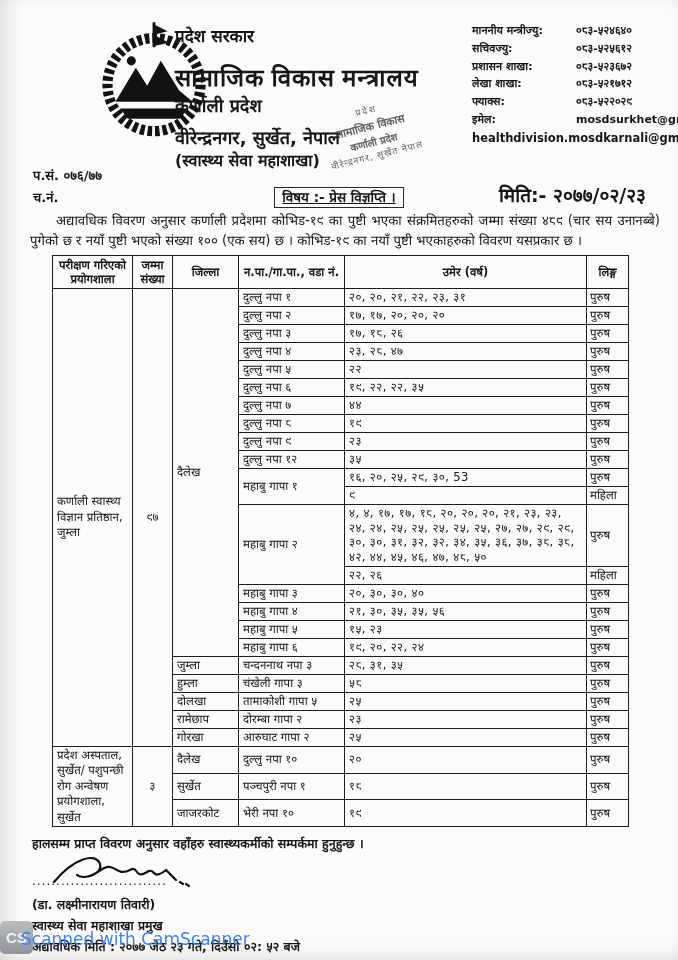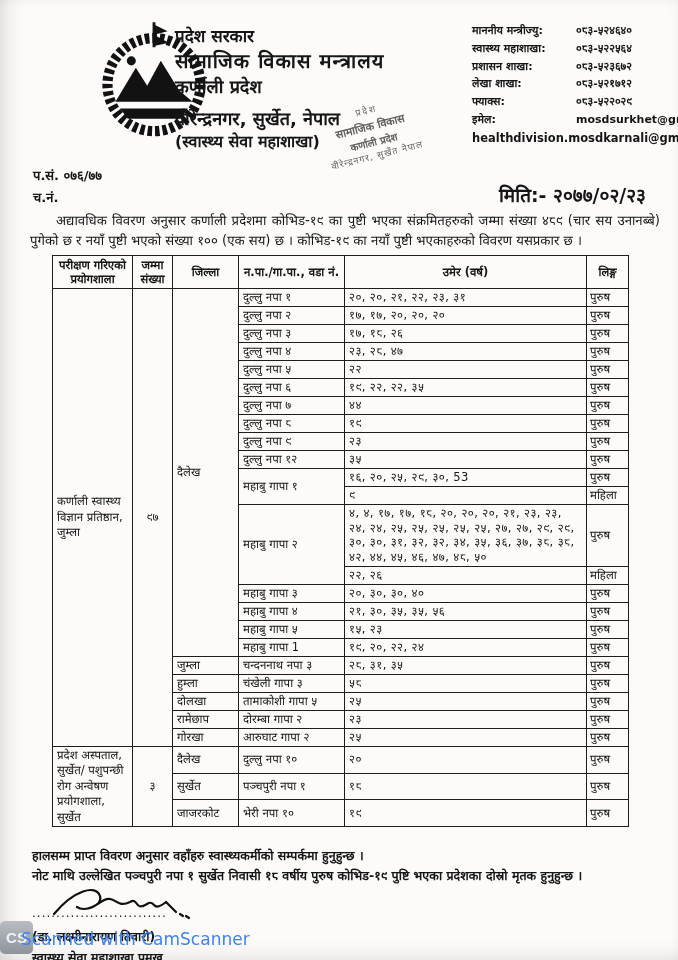--- a/index.html
+++ b/index.html
@@ -6,21 +6,21 @@
   .page{
     position:relative;width:678px;height:960px;margin:0 auto;
     background:#fcfbf9;overflow:hidden;color:#161616;
     font-family:"DejaVu Sans", sans-serif;
     box-shadow:inset 14px -10px 28px -18px rgba(0,0,0,.25), inset -6px 6px 18px -14px rgba(0,0,0,.15);
   }
   
   .emblem{position:absolute;left:84px;top:20px;width:140px;height:118px;}
   .head-center{position:absolute;left:175px;top:26px;width:340px;line-height:1.25;}
   .h-gov{font-size:17px;font-weight:bold;}
-  .h-ministry{font-size:20px;font-weight:bold;letter-spacing:1px;margin-top:2px;}
+  .h-ministry{font-size:24px;font-weight:bold;letter-spacing:1px;margin-top:16px;font-family:Liberation Serif, serif;}
   .h-province{font-size:18px;font-weight:bold;margin-top:2px;}
   .h-address{font-size:18px;font-weight:bold;margin-top:9px;}
   .h-division{font-size:16px;font-weight:bold;margin-top:2px;}
   .contacts{position:absolute;right:4px;top:22px;width:202px;font-size:11px;line-height:1.62;}
   .contact-row{display:flex;white-space:nowrap;}
   .contact-label{font-weight:bold;min-width:104px;}
   .contact-value{font-weight:bold;}
   .email2{font-size:11.5px;font-weight:bold;white-space:nowrap;}
   .stamp{
     position:absolute;left:292px;top:104px;width:160px;text-align:center;
@@ -45,21 +45,21 @@
   .intro{font-size:13.2px;line-height:1.5;text-indent:26px;margin:0 0 4px 0;text-align:justify;}
   table{border-collapse:collapse;margin-left:22px;width:576px;table-layout:fixed;}
   th,td{border:1.1px solid #1d1d1d;font-size:11.5px;padding:1px 4px;vertical-align:middle;}
   th{font-weight:bold;text-align:center;line-height:1.25;padding:2px 2px;}
   td{line-height:1.3;}
   .c-lab{line-height:1.35;}
   .c-num{text-align:center;}
   .c-ages{letter-spacing:.4px;}
   .c-sex{padding-left:3px;}
   
-  .after1{font-size:12.5px;font-weight:bold;margin:20px 0 0 2px;}
+  .after1{font-size:12.5px;font-weight:bold;margin:8px 0 0 2px;}
   .note{font-size:12.5px;font-weight:bold;margin:3px 0 0 2px;}
   .sig-block{position:relative;height:40px;margin-top:4px;}
   .sig-dots{position:absolute;left:2px;top:18px;font-size:12px;letter-spacing:1px;color:#222;}
   .sig-svg{position:absolute;left:14px;top:-6px;}
   .sig-name{font-size:12.5px;font-weight:bold;margin:0 0 0 2px;}
   .sig-role{font-size:12.5px;font-weight:bold;margin:4px 0 0 2px;}
   .updated{font-size:12.5px;font-weight:bold;margin:4px 0 0 2px;}
   .cs-badge{
     position:absolute;left:0;bottom:6px;width:33px;height:33px;border-radius:5px;
     background:linear-gradient(#b9bdc1,#8e949a);color:#eef3fa;font-weight:bold;
@@ -102,22 +102,22 @@
     <div>कर्णाली प्रदेश</div>
     <div>वीरेन्द्रनगर, सुर्खेत नेपाल</div>
   </div>
 
   <div class="contacts">
     <div class="contact-row">
       <span class="contact-label">माननीय मन्त्रीज्यु:</span>
       <span class="contact-value">०८३-५२४६४०</span>
     </div>
     <div class="contact-row">
-      <span class="contact-label">स्वास्थ्य महाशाखा:</span>
-      <span class="contact-value">०८३-५२२५६४</span>
+      <span class="contact-label">सचिवज्यु:</span>
+      <span class="contact-value">०८३-५२५६१२</span>
     </div>
     <div class="contact-row">
       <span class="contact-label">प्रशासन शाखा:</span>
       <span class="contact-value">०८३-५२३६७२</span>
     </div>
     <div class="contact-row">
       <span class="contact-label">लेखा शाखा:</span>
       <span class="contact-value">०८३-५२१७१२</span>
     </div>
     <div class="contact-row">
@@ -127,20 +127,23 @@
     <div class="contact-row">
       <span class="contact-label">इमेल:</span>
       <span class="contact-value">mosdsurkhet@gmail.com</span>
     </div>
     <div class="email2">healthdivision.mosdkarnali@gmail.com</div>
   </div>
 
   <div class="ref">प.सं. ०७६/७७</div>
   <div class="chno">च.नं.</div>
   <div class="dateline">मिति:- २०७७/०२/२३</div>
+  <div class="subject-wrap">
+    <span class="subject">विषय :- प्रेस विज्ञप्ति ।</span>
+  </div>
 
   <div class="lower">
     <p class="intro">अद्यावधिक विवरण अनुसार कर्णाली प्रदेशमा कोभिड-१९ का पुष्टी भएका संक्रमितहरुको जम्मा संख्या ४८९ (चार सय उनानब्बे) पुगेको छ र नयाँ पुष्टी भएको संख्या १०० (एक सय) छ । कोभिड-१९ का नयाँ पुष्टी भएकाहरुको विवरण यसप्रकार छ ।</p>
 
     <table>
       <colgroup>
         <col style="width:80px">
           <col style="width:40px">
           <col style="width:66px">
         <col style="width:106px">
@@ -238,21 +241,21 @@
             <td class="c-place">महाबु गापा ४</td>
             <td class="c-ages">२१, ३०, ३५, ३५, ५६</td>
             <td class="c-sex">पुरुष</td>
           </tr>
           <tr>
             <td class="c-place">महाबु गापा ५</td>
             <td class="c-ages">१५, २३</td>
             <td class="c-sex">पुरुष</td>
           </tr>
           <tr>
-            <td class="c-place">महाबु गापा 1</td>
+            <td class="c-place">महाबु गापा ६</td>
             <td class="c-ages">१९, २०, २२, २४</td>
             <td class="c-sex">पुरुष</td>
           </tr>
           <tr>
             <td class="c-dist">जुम्ला</td>
             <td class="c-place">चन्दननाथ नपा ३</td>
             <td class="c-ages">२८, ३१, ३५</td>
             <td class="c-sex">पुरुष</td>
           </tr>
           <tr>
@@ -296,21 +299,20 @@
           <tr>
             <td class="c-dist">जाजरकोट</td>
             <td class="c-place">भेरी नपा १०</td>
             <td class="c-ages">१९</td>
             <td class="c-sex">पुरुष</td>
           </tr>
         </tbody>
     </table>
 
     <p class="after1">हालसम्म प्राप्त विवरण अनुसार वहाँहरु स्वास्थ्यकर्मीको सम्पर्कमा हुनुहुन्छ ।</p>
-    <p class="note">नोट माथि उल्लेखित पञ्चपुरी नपा १ सुर्खेत निवासी १८ वर्षीय पुरुष कोभिड-१९ पुष्टि भएका प्रदेशका दोस्रो मृतक हुनुहुन्छ ।</p>
 
     <div class="sig-block">
       <span class="sig-dots">............................</span>
       <svg class="sig-svg" width="160" height="44" viewBox="0 0 160 44">
         <path d="M10 32 C 30 8, 52 2, 56 14 C 59 24, 40 30, 33 25 M54 22 C 72 8, 70 28, 86 20 C 95 15, 90 30, 103 22 C 112 16, 107 32, 122 20 L 132 30 M136 32 l3 2 M142 34 l3 2" stroke="#101010" stroke-width="2.2" fill="none" stroke-linecap="round"></path>
       </svg>
     </div>
 
     <p class="sig-name">(डा. लक्ष्मीनारायण तिवारी)</p>
     <p class="sig-role">स्वास्थ्य सेवा महाशाखा प्रमुख</p>

